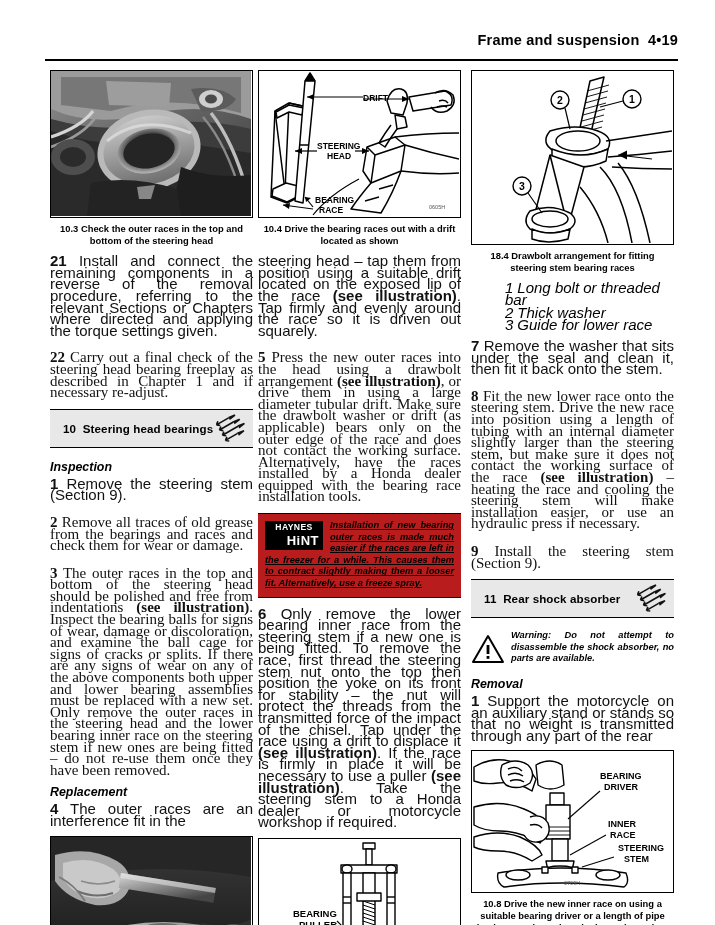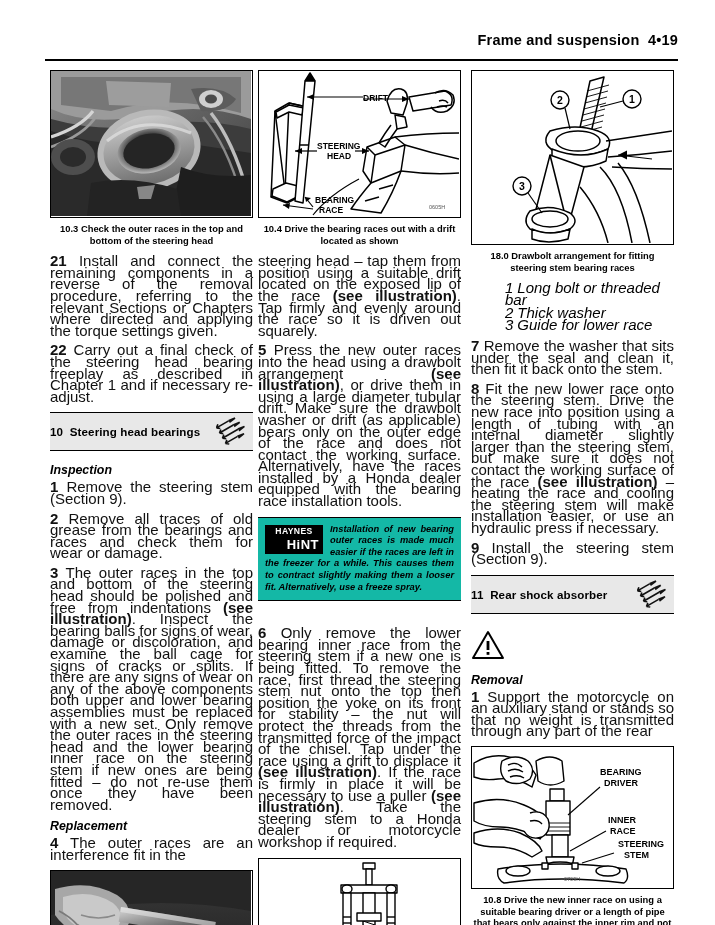--- a/index.html
+++ b/index.html
@@ -25,21 +25,21 @@
   .col-1{left:50px;}
   .col-2{left:258px;}
   .col-3{left:471px;}
 
   
   p.body{
     margin:0;font-size:15px;line-height:11.6px;
     text-align:justify;text-justify:inter-word;
     color:#111;
   }
-  p.body + p.body{margin-top:8px;}
+  p.body + p.body{margin-top:16px;font-family:Liberation Serif, serif;}
   .num{font-weight:bold;}
   .bold{font-weight:bold;}
 
   
   .caption{
     font-size:9.4px;font-weight:bold;line-height:11.6px;
     text-align:center;margin:5px 0 9px 0;
   }
 
   
@@ -47,35 +47,36 @@
   .photo{position:relative;overflow:hidden;}
   .photo svg, .fig svg{display:block;}
 
   
   .sec-head{
     background:#e8e8e8;border-top:1px solid #000;border-bottom:1px solid #000;
     height:37px;position:relative;margin:10px 0 12px 0;
     display:flex;align-items:center;
   }
   .sec-head .sec-txt{
-    font-size:11.6px;font-weight:bold;letter-spacing:.1px;
+    font-size:11.6px;font-weight:bold;padding-left:13px;letter-spacing:.1px;
   }
   .sec-head .spanner{position:absolute;right:7px;top:3px;}
 
   
   .subhead{
     font-size:12.4px;font-weight:bold;font-style:italic;
     margin:9px 0 4px 0;
   }
 
   
   .hint{
     border-top:1.3px solid #000;border-bottom:1.3px solid #000;
-    background:#14b8a6;padding:6px 7px 7px 7px;margin:10px 0 26px 0;
+    background:#b91c1c;padding:6px 7px 7px 7px;margin:10px 0 10px 0;
     position:relative;
+    text-decoration:underline;
   }
   .hint-logo{
     float:left;width:58px;margin:1px 7px 1px 0;
   }
   .hl-top{
     background:#000;color:#fff;font-size:8.6px;font-weight:bold;
     text-align:center;letter-spacing:.4px;padding:1px 0 1px 0;
   }
   .hl-bot{
     background:#000;color:#fff;font-size:13px;font-weight:bold;
@@ -422,21 +423,21 @@
         <g fill="none" stroke="#000" stroke-width="1.2">
           <path d="M151 30 L128 36"></path>
           <path d="M93 37 L98 58"></path>
           <path d="M56 122 L70 142"></path>
         </g>
         <text x="160" y="32" text-anchor="middle" font-family="'Liberation Sans',sans-serif" font-size="10.5" font-weight="bold">1</text>
         <text x="88" y="33" text-anchor="middle" font-family="'Liberation Sans',sans-serif" font-size="10.5" font-weight="bold">2</text>
         <text x="50" y="119" text-anchor="middle" font-family="'Liberation Sans',sans-serif" font-size="10.5" font-weight="bold">3</text>
       </svg>
     </div>
-    <div class="caption">18.0 Drawbolt arrangement for fitting steering stem bearing races</div>
+    <div class="caption">18.4 Drawbolt arrangement for fitting steering stem bearing races</div>
 
     <div class="legend">
       <div><span class="lnum">1</span><span>Long bolt or threaded bar</span></div>
       <div><span class="lnum">2</span><span>Thick washer</span></div>
       <div><span class="lnum">3</span><span>Guide for lower race</span></div>
     </div>
 
     <p class="body"><span class="num">7</span> <span>Remove the washer that sits under the seal and clean it, then fit it back onto the stem.</span></p>
     <p class="body"><span class="num">8</span> <span>Fit the new lower race onto the steering stem. Drive the new race into position using a length of tubing with an internal diameter slightly larger than the steering stem, but make sure it does not contact the working surface of the race </span><span class="bold">(see illustration)</span><span> – heating the race and cooling the steering stem will make installation easier, or use an hydraulic press if necessary.</span></p>
     <p class="body"><span class="num">9</span> <span>Install the steering stem (Section 9).</span></p>
@@ -464,20 +465,21 @@
     </div>
 
     <div class="warn">
       <div class="warn-ico">
         <svg width="34" height="30" viewBox="0 0 34 30">
           <path d="M17 2 L32 28 L2 28 Z" fill="#fff" stroke="#000" stroke-width="2" stroke-linejoin="round"></path>
           <rect x="15.6" y="11" width="2.8" height="9" fill="#000"></rect>
           <rect x="15.6" y="22" width="2.8" height="2.8" fill="#000"></rect>
         </svg>
       </div>
+      <div class="warn-txt">Warning: Do not attempt to disassemble the shock absorber, no parts are available.</div>
     </div>
 
     <div class="subhead">Removal</div>
     <p class="body"><span class="num">1</span> <span>Support the motorcycle on an auxiliary stand or stands so that no weight is transmitted through any part of the rear</span></p>
 
     <div class="fig" style="height:143px;margin-top:9px;">
       <svg width="200" height="140" viewBox="0 0 200 140">
         <g fill="#fff" stroke="#000" stroke-width="1.4" stroke-linejoin="round">
 
           <path d="M2 16 Q22 4 44 12 Q58 18 64 28 L60 40 Q44 30 26 32 Q12 34 2 30 Z"></path>

